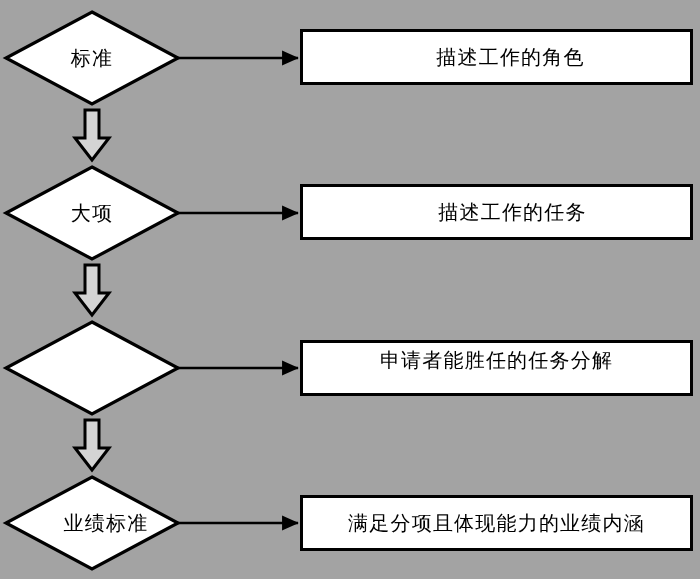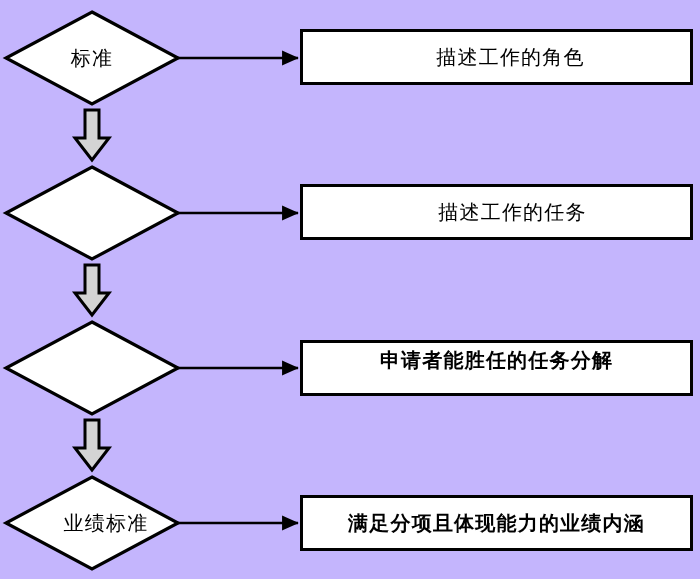--- a/index.html
+++ b/index.html
@@ -7,21 +7,21 @@
     padding: 0;
     background: #ffffff;
   }
   body {
     font-family: "Liberation Serif", "DejaVu Serif", serif;
   }
   #flowchart-canvas {
     position: relative;
     width: 700px;
     height: 579px;
-    background: #c4b5fd;
+    background: #a3a3a3;
     overflow: hidden;
   }
   #flow-svg {
     position: absolute;
     top: 0;
     left: 0;
     width: 700px;
     height: 579px;
     display: block;
   }
@@ -84,23 +84,24 @@
     <rect x="301.5" y="496.5" width="390" height="53" fill="#FFFFFF" stroke="#000000" stroke-width="3"></rect>
 
     <line x1="178" y1="523" x2="298" y2="523" stroke="#000000" stroke-width="2.4" marker-end="url(#arrowhead)"></line>
 
   </svg>
 
   <div class="node-label diamond-label" style="left:6px; top:38px; width:172px; height:40px;">标准</div>
 
   <div class="node-label box-label" style="left:290px; top:32px; width:441px; height:50px;">描述工作的角色</div>
 
+  <div class="node-label diamond-label" style="left:6px; top:193px; width:172px; height:40px;">大项</div>
 
   <div class="node-label box-label" style="left:319px; top:187px; width:387px; height:50px;">描述工作的任务</div>
 
 
-  <div class="node-label box-label" style="left:303px; top:343px; width:387px; height:34px;font-weight:bold;">申请者能胜任的任务分解</div>
+  <div class="node-label box-label" style="left:303px; top:343px; width:387px; height:34px;">申请者能胜任的任务分解</div>
 
   <div class="node-label diamond-label" style="left:20px; top:503px; width:172px; height:40px;">业绩标准</div>
 
-  <div class="node-label box-label" style="left:303px; top:498px; width:387px; height:50px;font-weight:bold;">满足分项且体现能力的业绩内涵</div>
+  <div class="node-label box-label" style="left:303px; top:498px; width:387px; height:50px;">满足分项且体现能力的业绩内涵</div>
 
 </div>
 
 </body></html>

